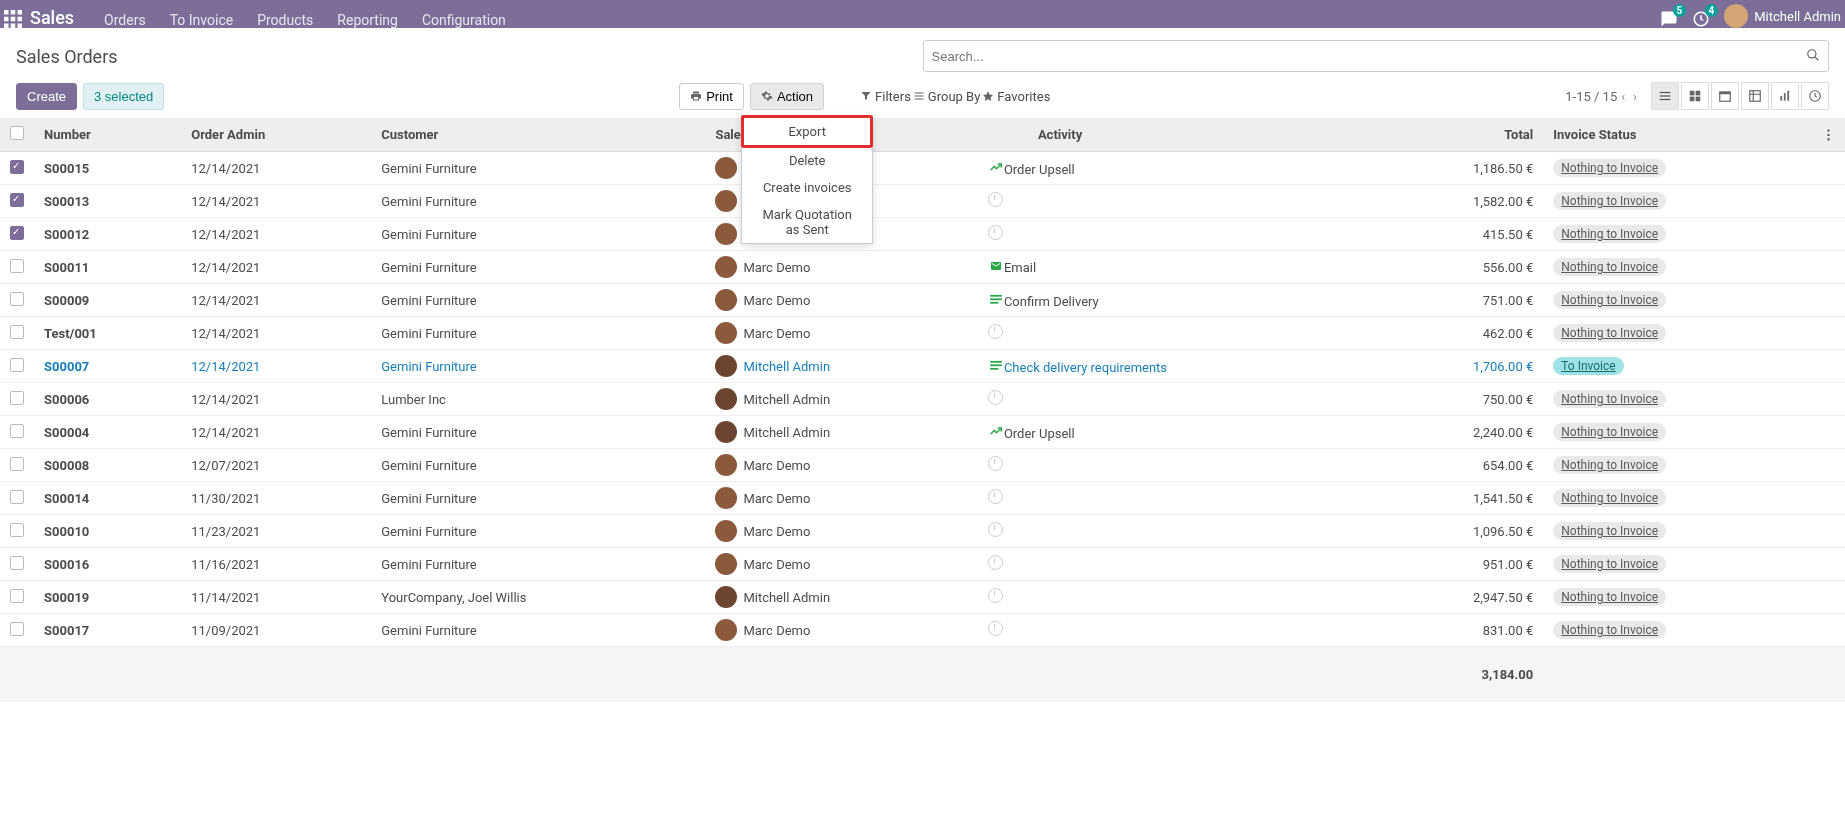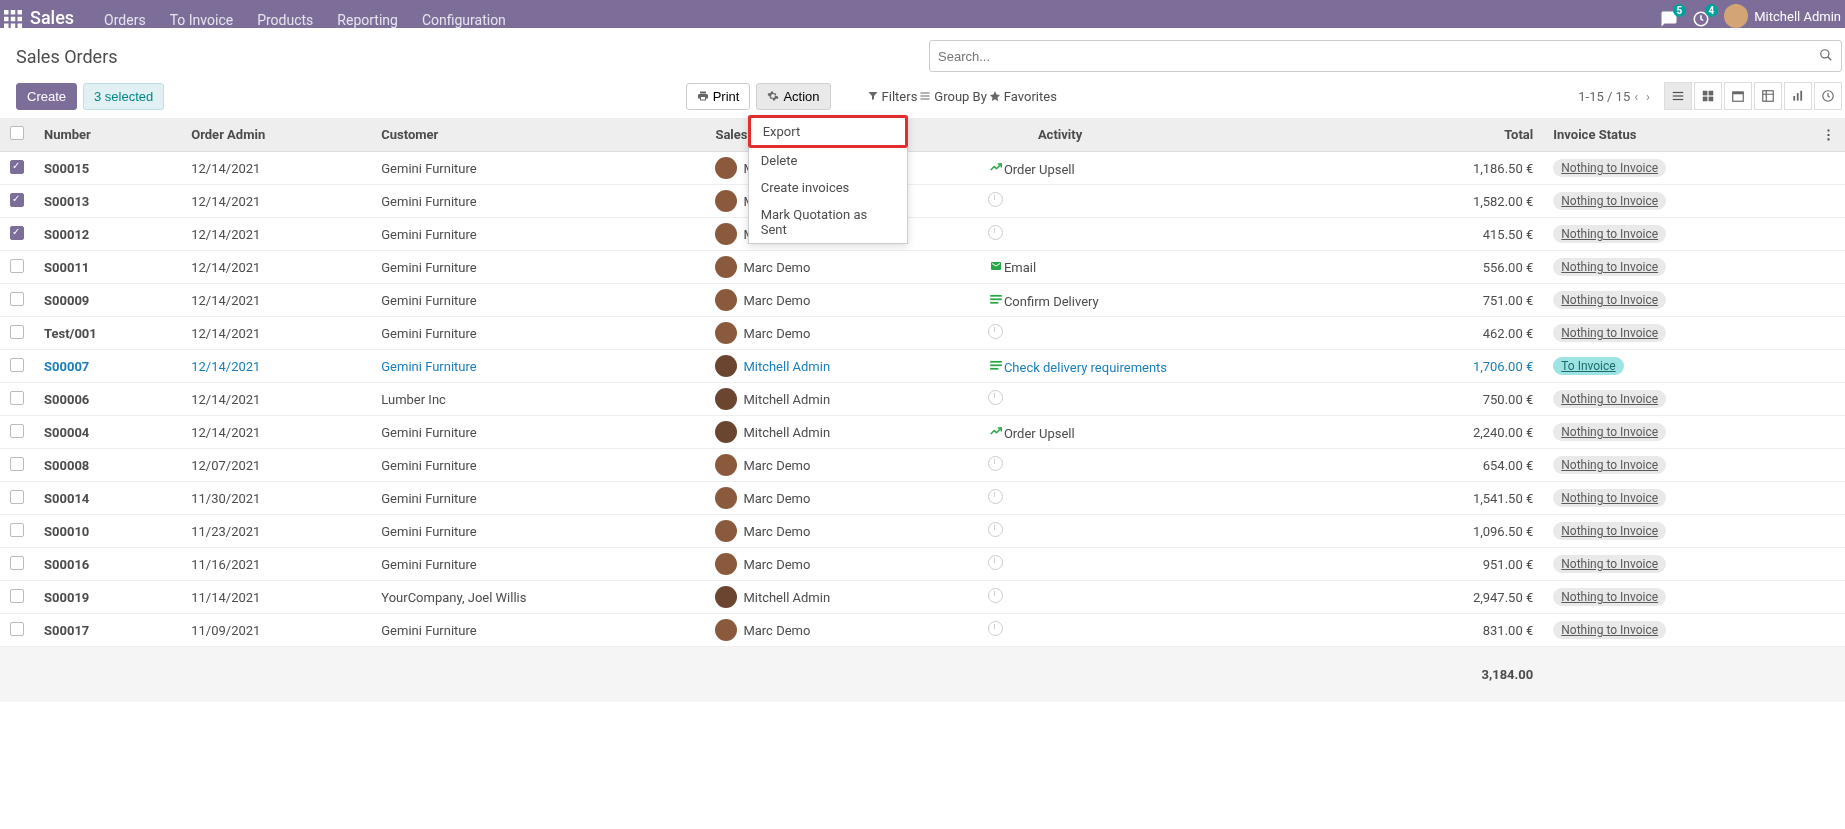--- a/index.html
+++ b/index.html
@@ -11,21 +11,21 @@
 .navbar .apps-icon svg { fill: #fff; }
 .navbar .brand { font-size: 18px; font-weight: 500; margin-right: 30px; }
 .navbar .menu-item { margin-right: 24px; cursor:pointer; font-size: 14px; color: #e8e4ef; }
 .navbar .spacer { flex: 1; }
 .navbar .right-item { margin-left: 14px; display: flex; align-items: center; cursor:pointer; position: relative; }
 .navbar .badge { position: absolute; top: -6px; right: -8px; background: #00a09d; color:#fff; font-size:10px; padding:1px 4px; border-radius: 7px; font-weight:bold; }
 .navbar .user { display:flex; align-items:center; margin-left:14px; cursor:pointer; }
 .navbar .user .avatar { width:24px; height:24px; border-radius:50%; background:#d4a574; margin-right:6px; display:inline-block; }
 
 
-.control-panel { padding: 12px 3px 0 16px; }
+.control-panel { padding: 12px 16px 0 16px; }
 .cp-top { display:flex; align-items:center; margin-bottom:10px; }
 .breadcrumb { font-size: 18px; color: #4c4c4c; }
 .cp-top .spacer { flex:1; }
 .searchbox { flex: 0 0 50%; border:1px solid #ccc; border-radius:3px; display:flex; align-items:center; height:32px; padding:0 8px; }
 .searchbox input { border:none; outline:none; flex:1; font-size:13px; color:#666; }
 .search-icon { color:#666; cursor:pointer; }
 
 .cp-bottom { display:flex; align-items:center; }
 .btn { border:1px solid #ccc; background:#fff; padding:5px 10px; border-radius:3px; cursor:pointer; font-size:13px; display:inline-flex; align-items:center; gap:4px; }
 .btn-primary { background:#7c6e99; color:#fff; border-color:#7c6e99; }
@@ -36,21 +36,21 @@
 .cp-search-controls { display:flex; gap:2px; margin-left: 30px; }
 .sc-item { cursor:pointer; font-size:13px; color:#4c4c4c; display:inline-flex; align-items:center; gap:3px; }
 .cp-right { display:flex; align-items:center; gap:10px; }
 .pager { font-size:13px; color:#666; display:flex; align-items:center; gap:0;}
 .pager-arrow { padding:4px; cursor:pointer; color:#888; }
 .view-switch { display:flex; gap:2px; }
 .view-btn { width:28px; height:28px; border:1px solid #ddd; display:flex; align-items:center; justify-content:center; cursor:pointer; color:#666; }
 .view-btn.active { background:#e9e9e9; color:#4c4c4c; }
 
 
-.action-dropdown { position:absolute; top:32px; left: 62px; background:#fff; border:1px solid #ccc; box-shadow:0 2px 8px rgba(0,0,0,0.15); width:160px; z-index:100; }
+.action-dropdown { position:absolute; top:32px; left: 62px; background:#fff; border:1px solid #ccc; box-shadow:0 2px 8px rgba(0,0,0,0.15); width:132px; z-index:100;text-align:center; }
 .action-dropdown .dd-item { padding:6px 12px; cursor:pointer; font-size:13px; color:#4c4c4c; }
 .action-dropdown .dd-item.highlighted { border:3px solid #e12d2d; border-radius:3px; margin:-1px; }
 
 
 .table-wrap { margin-top: 8px; }
 table { width:100%; border-collapse:collapse; }
 thead th { background:#eeeeee; text-align:left; padding:8px 10px; font-weight:bold; font-size:13px; color:#4c4c4c; border-bottom:1px solid #ddd; }
 thead th.right { text-align:right; }
 tbody td { padding:5px 10px; border-bottom:1px solid #eee; font-size:13px; color:#4c4c4c; vertical-align:middle; }
 tbody td.right { text-align:right; }

